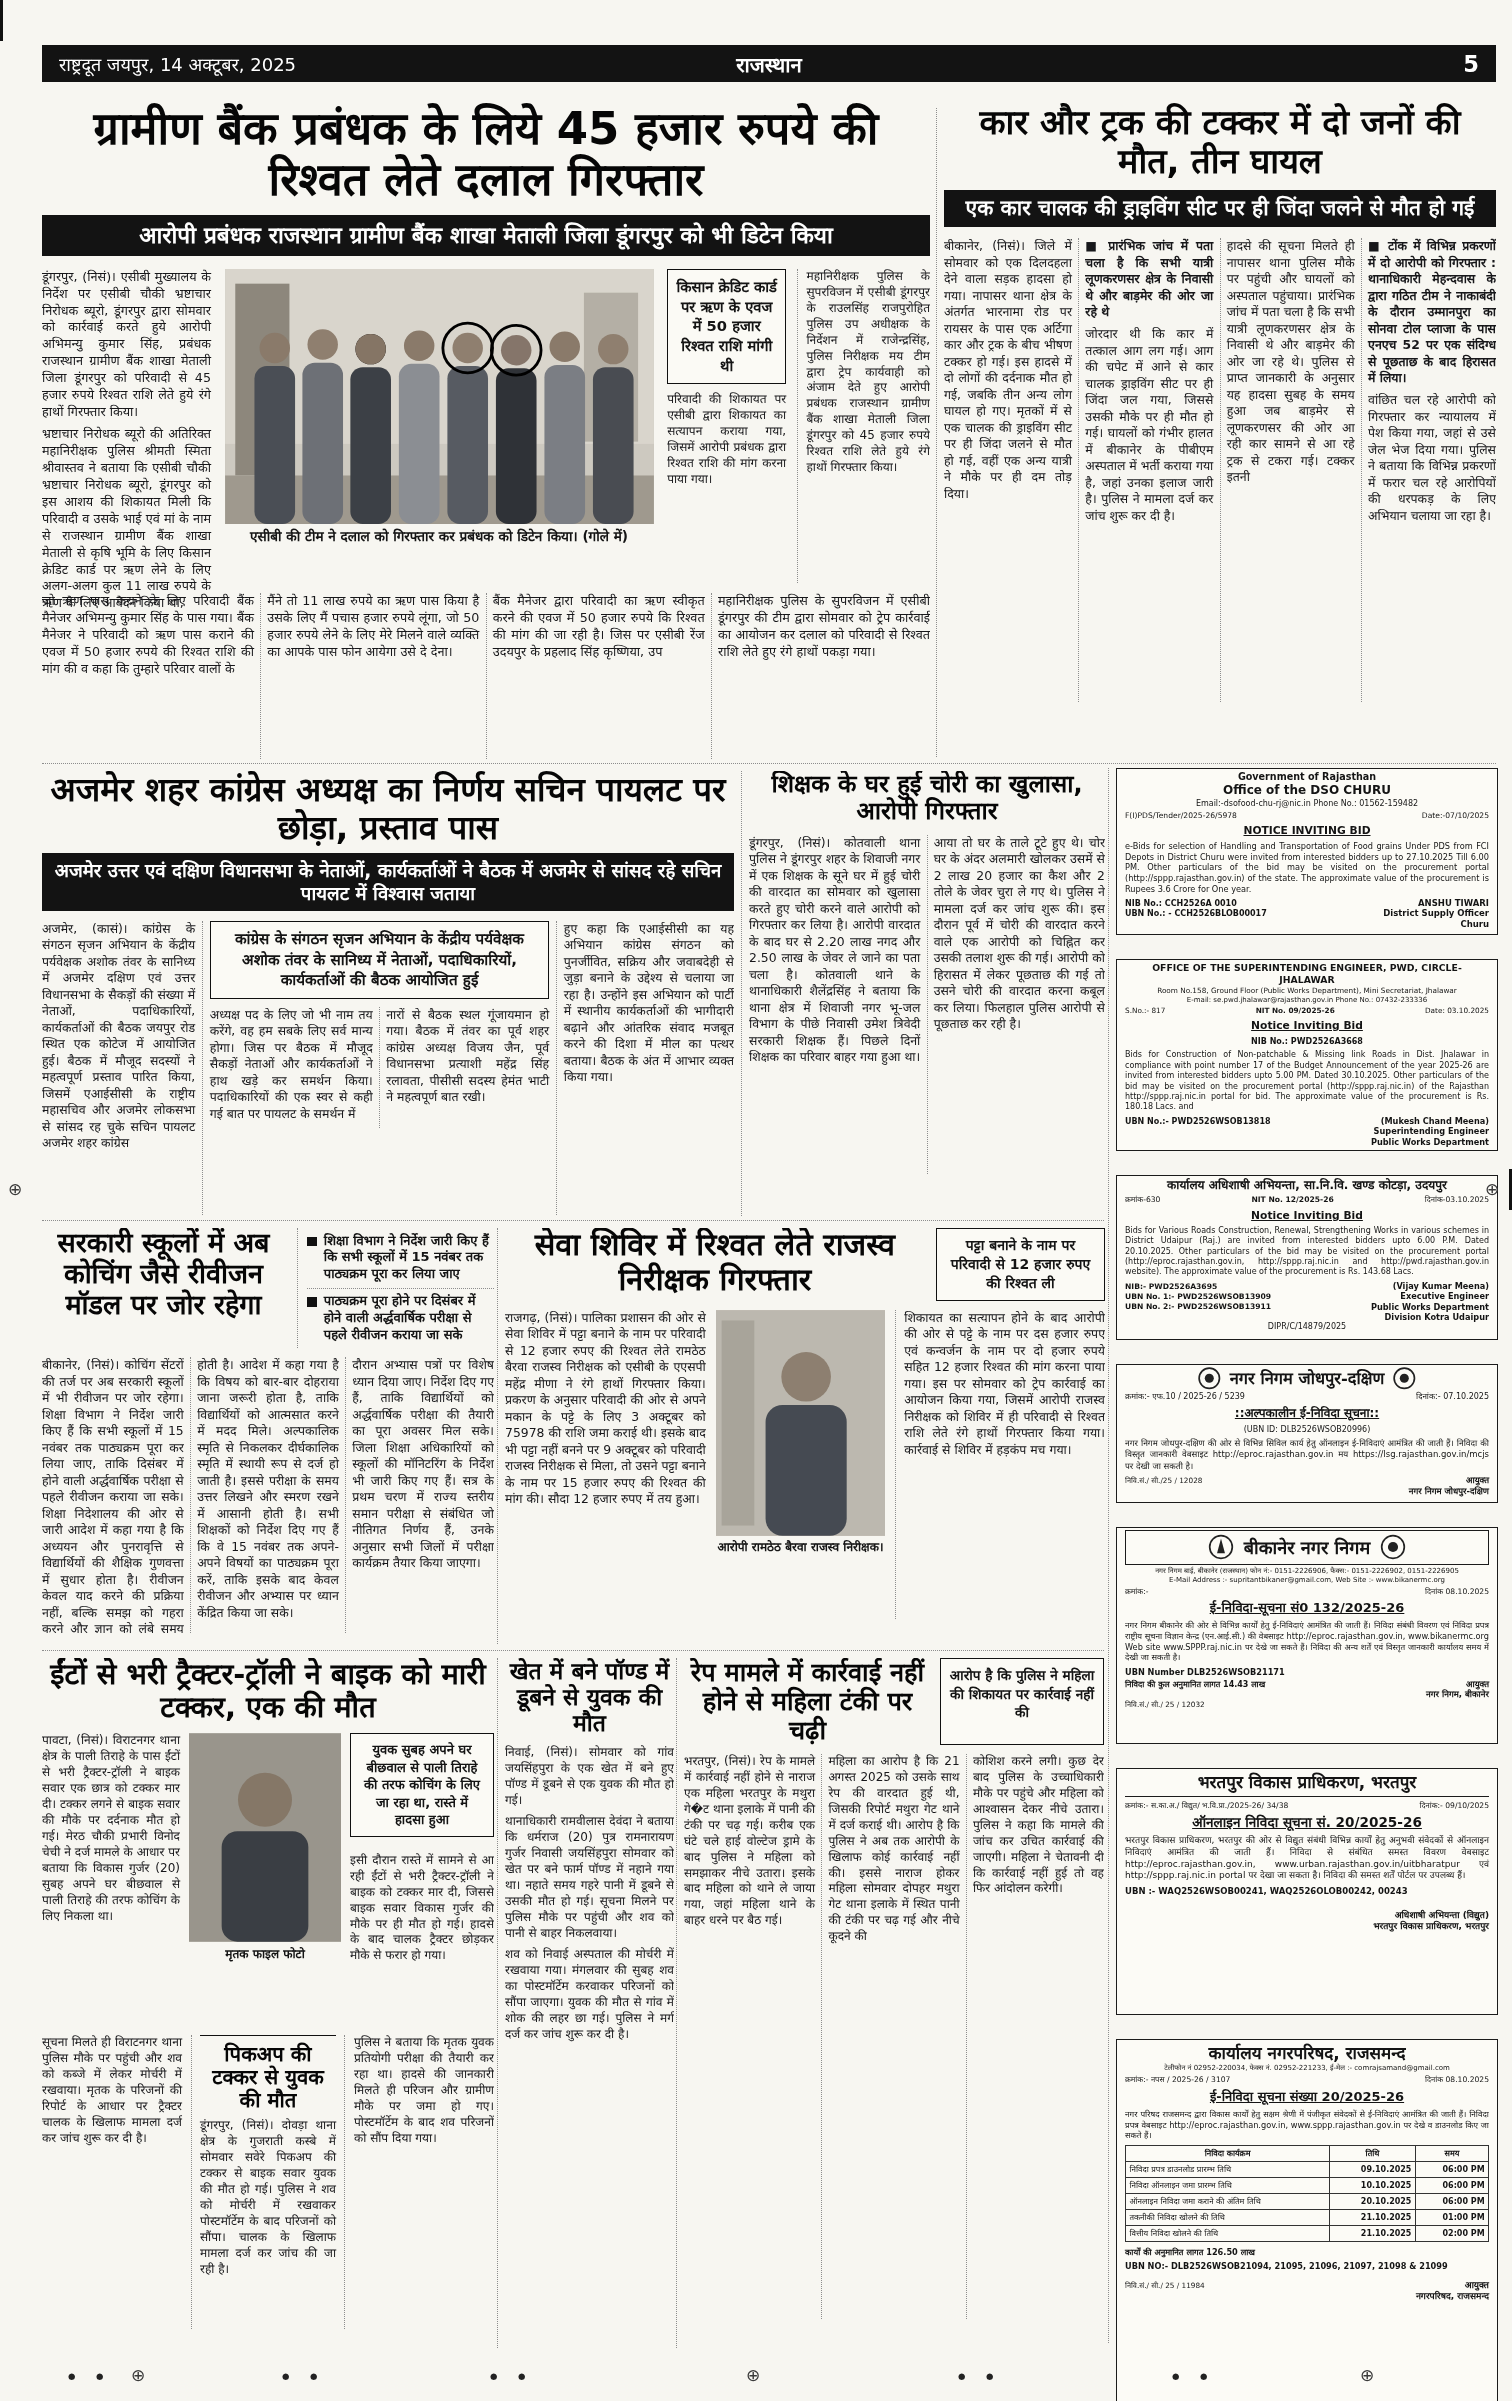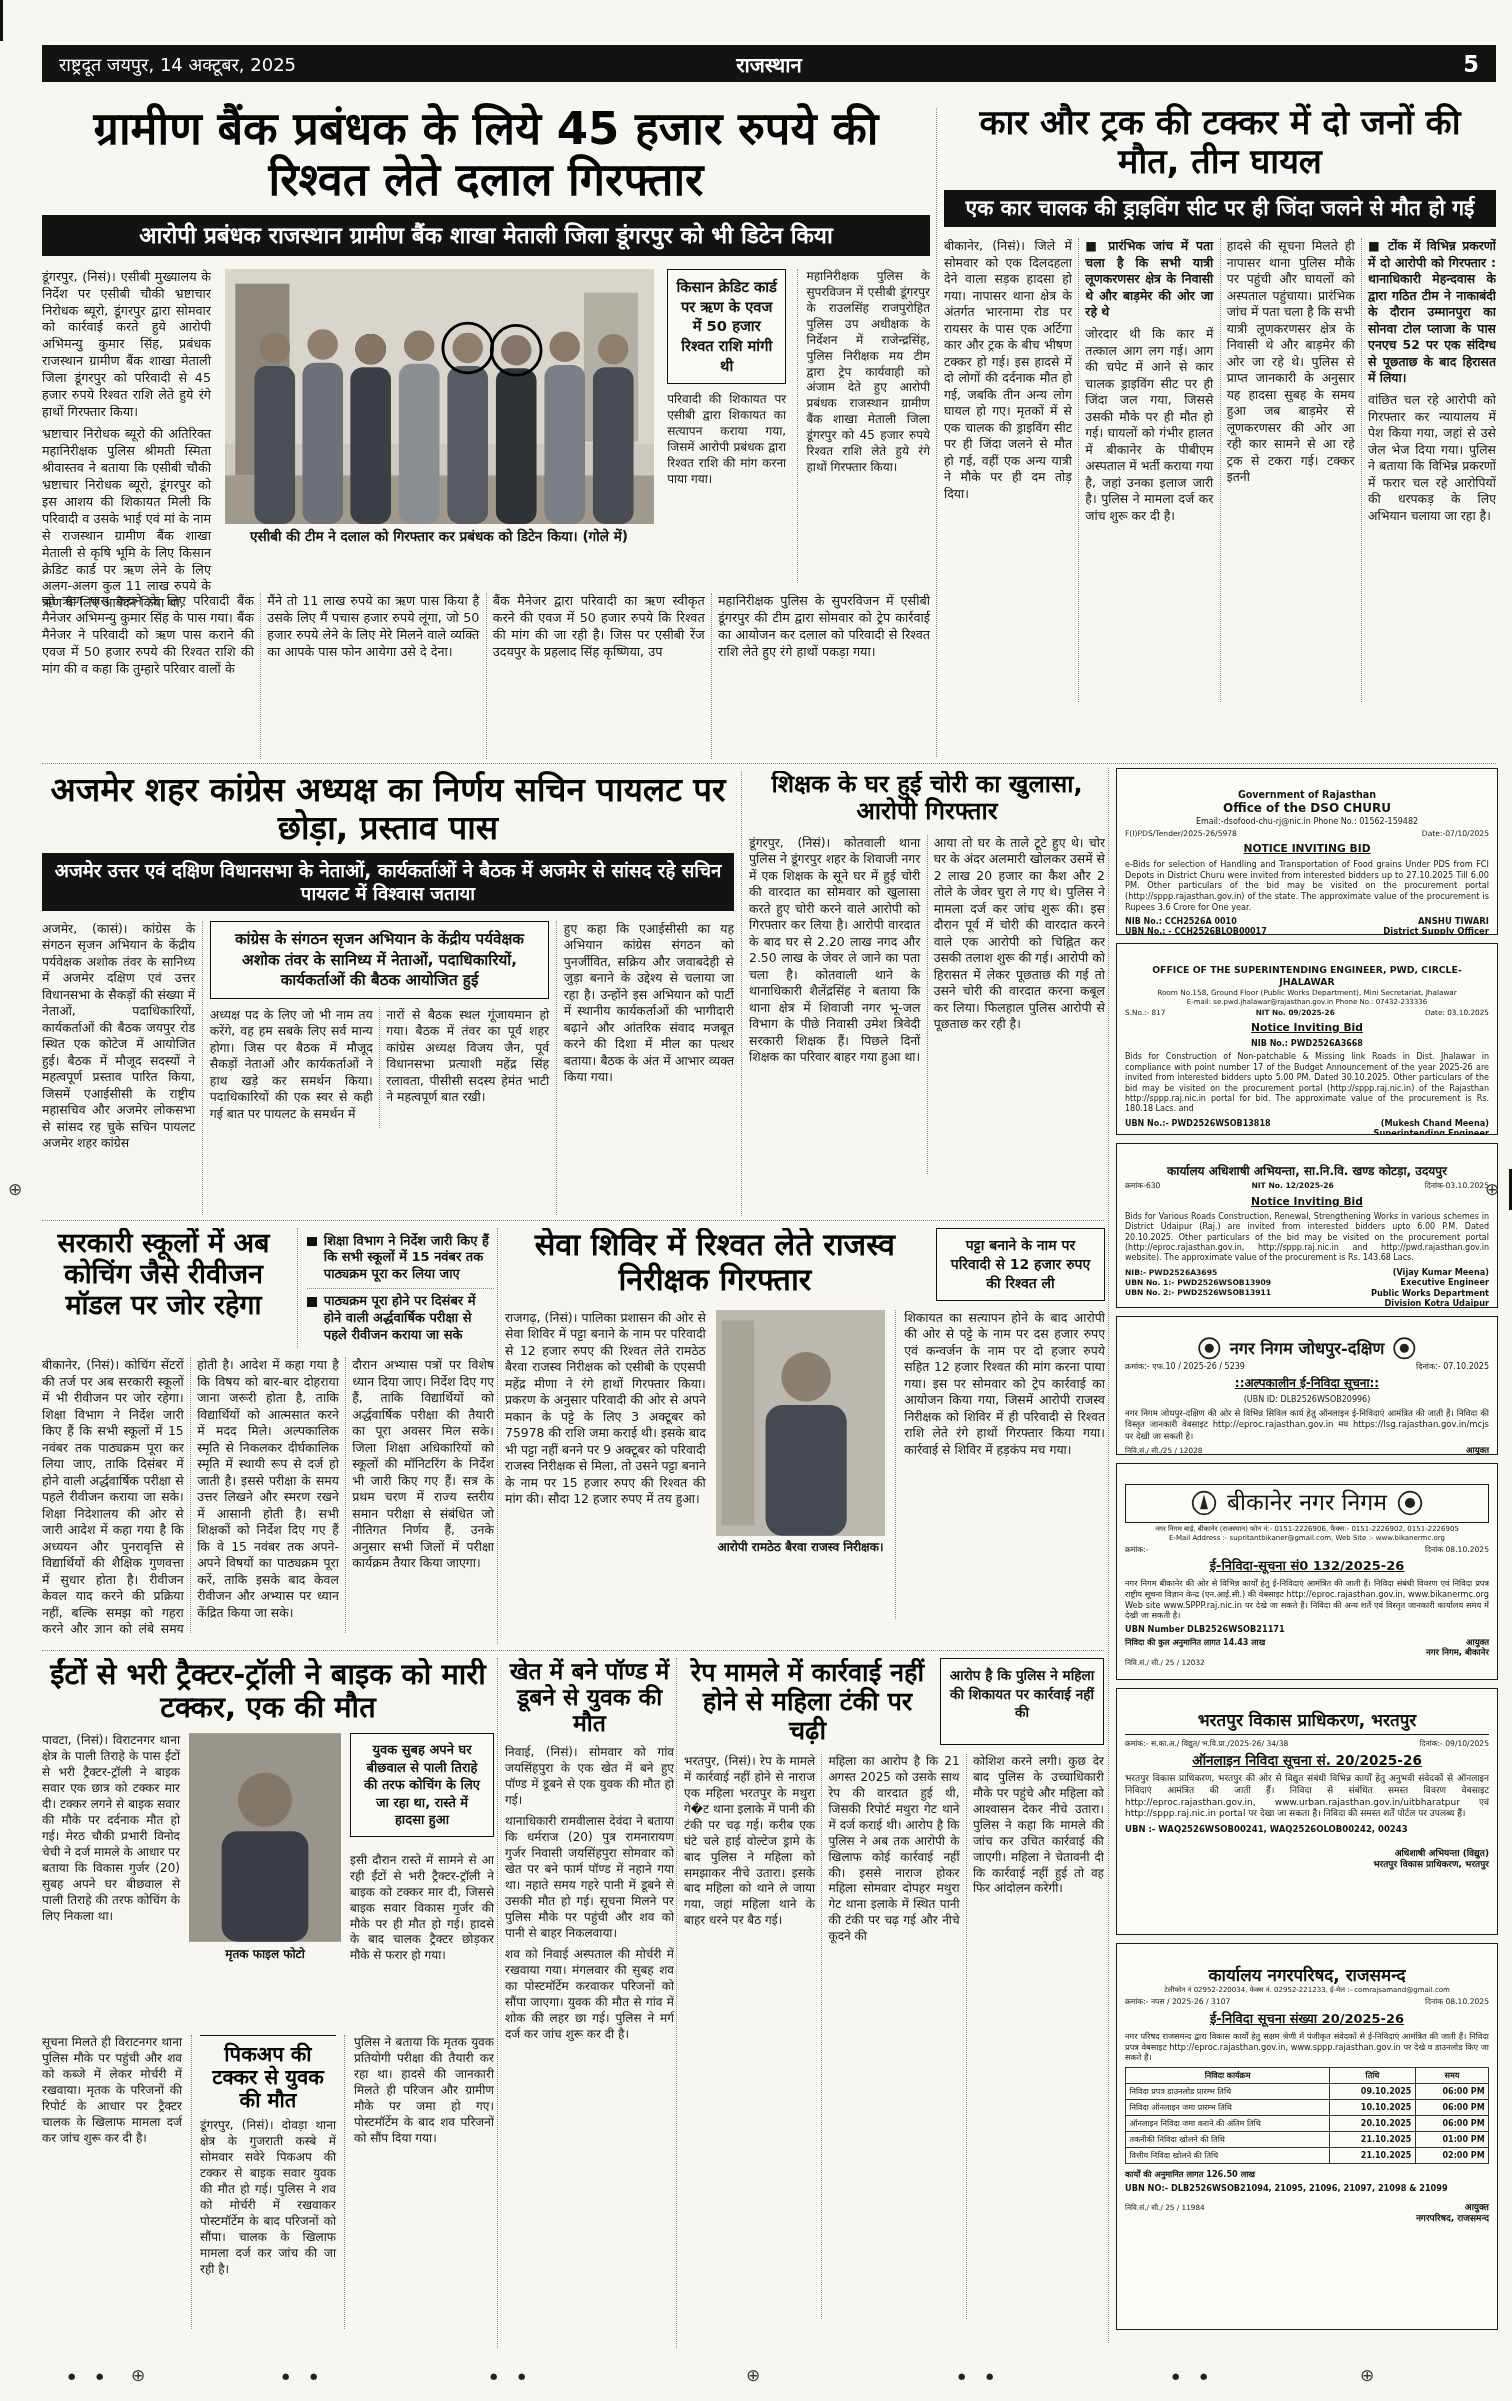--- a/index.html
+++ b/index.html
@@ -15,21 +15,21 @@
 .cols{display:flex}
 .cols>div{flex:1;padding:0 6.2px;overflow:hidden}
 .cols>div:first-child{padding-left:0}
 .cols>div:last-child{padding-right:0}
 .cols>div+div{border-left:0.6px dotted #8d8d8d}
 .kbox{border:1.7px solid #101010;padding:7.3px 8px;font-weight:700;line-height:1.34;text-align:center;background:#fbfaf5}
 .vline{position:absolute;border-left:1.1px dotted #8d8d8d;width:0}
 .hline{position:absolute;border-top:1.1px dotted #8d8d8d;height:0}
 .cap{font-weight:700;text-align:center;margin-top:4.5px;line-height:1.25}
 .photo{display:block;background:#c7c3ba}
-.notice{background:#fcfbf6;border:1.1px solid #1b1b1b;padding:20px 8px;margin-bottom:8px;overflow:hidden;line-height:1.3}
+.notice{background:#fcfbf6;border:1.1px solid #1b1b1b;padding:2px 8px;margin-bottom:24px;overflow:hidden;line-height:1.3}
 .notice .tc{text-align:center}
 .notice .ttl{font-weight:700;text-decoration:underline;text-align:center;margin:3.4px 0}
 .notice .body{text-align:justify;margin:3.4px 0}
 .nrow{display:flex;justify-content:space-between;align-items:baseline}
 .sig{text-align:right;font-weight:700;line-height:1.25}
 .bullets .b{display:flex;gap:6.8px;font-weight:700;font-size:13px;line-height:1.3;padding:4.5px 0}
 .bullets .b+.b{border-top:0.6px dotted #8d8d8d}
 .sq{width:9.6px;height:9.6px;background:#111;flex:none;margin-top:4px}
 .ntable{width:100%;border-collapse:collapse;margin:4.5px 0;font-size:8px}
 .ntable th,.ntable td{border:0.6px solid #333;padding:2.3px 3.4px}
@@ -284,21 +284,21 @@
         </span>
       </div>
     </div>
 
     <div class="notice" style="height:217px">
       <div style="border:1.1px solid #1b1b1b;padding:3.4px;display:flex;align-items:center;justify-content:center;gap:10.2px">
         <svg width="26" height="26" viewBox="0 0 46 46">
             <circle cx="23" cy="23" r="20" fill="none" stroke="#222" stroke-width="3"></circle>
             <path d="M23 8 L30 34 L16 34 Z" fill="#222"></path>
           </svg>
-        <div style="font-size:23px;font-weight:400">बीकानेर नगर निगम</div>
+        <div style="font-size:18px;font-weight:700">बीकानेर नगर निगम</div>
         <svg width="26" height="26" viewBox="0 0 46 46">
             <circle cx="23" cy="23" r="20" fill="none" stroke="#222" stroke-width="3"></circle>
             <circle cx="23" cy="23" r="9" fill="#222"></circle>
           </svg>
       </div>
       <div class="tc" style="font-size:7px;margin-top:2.3px">नगर निगम बाई, बीकानेर (राजस्थान) फोन नं:- 0151-2226906, फैक्स:- 0151-2226902, 0151-2226905</div>
       <div class="tc" style="font-size:7px">E-Mail Address :- supritantbikaner@gmail.com, Web Site :- www.bikanermc.org</div>
       <div class="nrow" style="font-size:7.6px;margin-top:1.7px">
         <span>क्रमांक:-</span>
         <span>दिनांक 08.10.2025</span>

